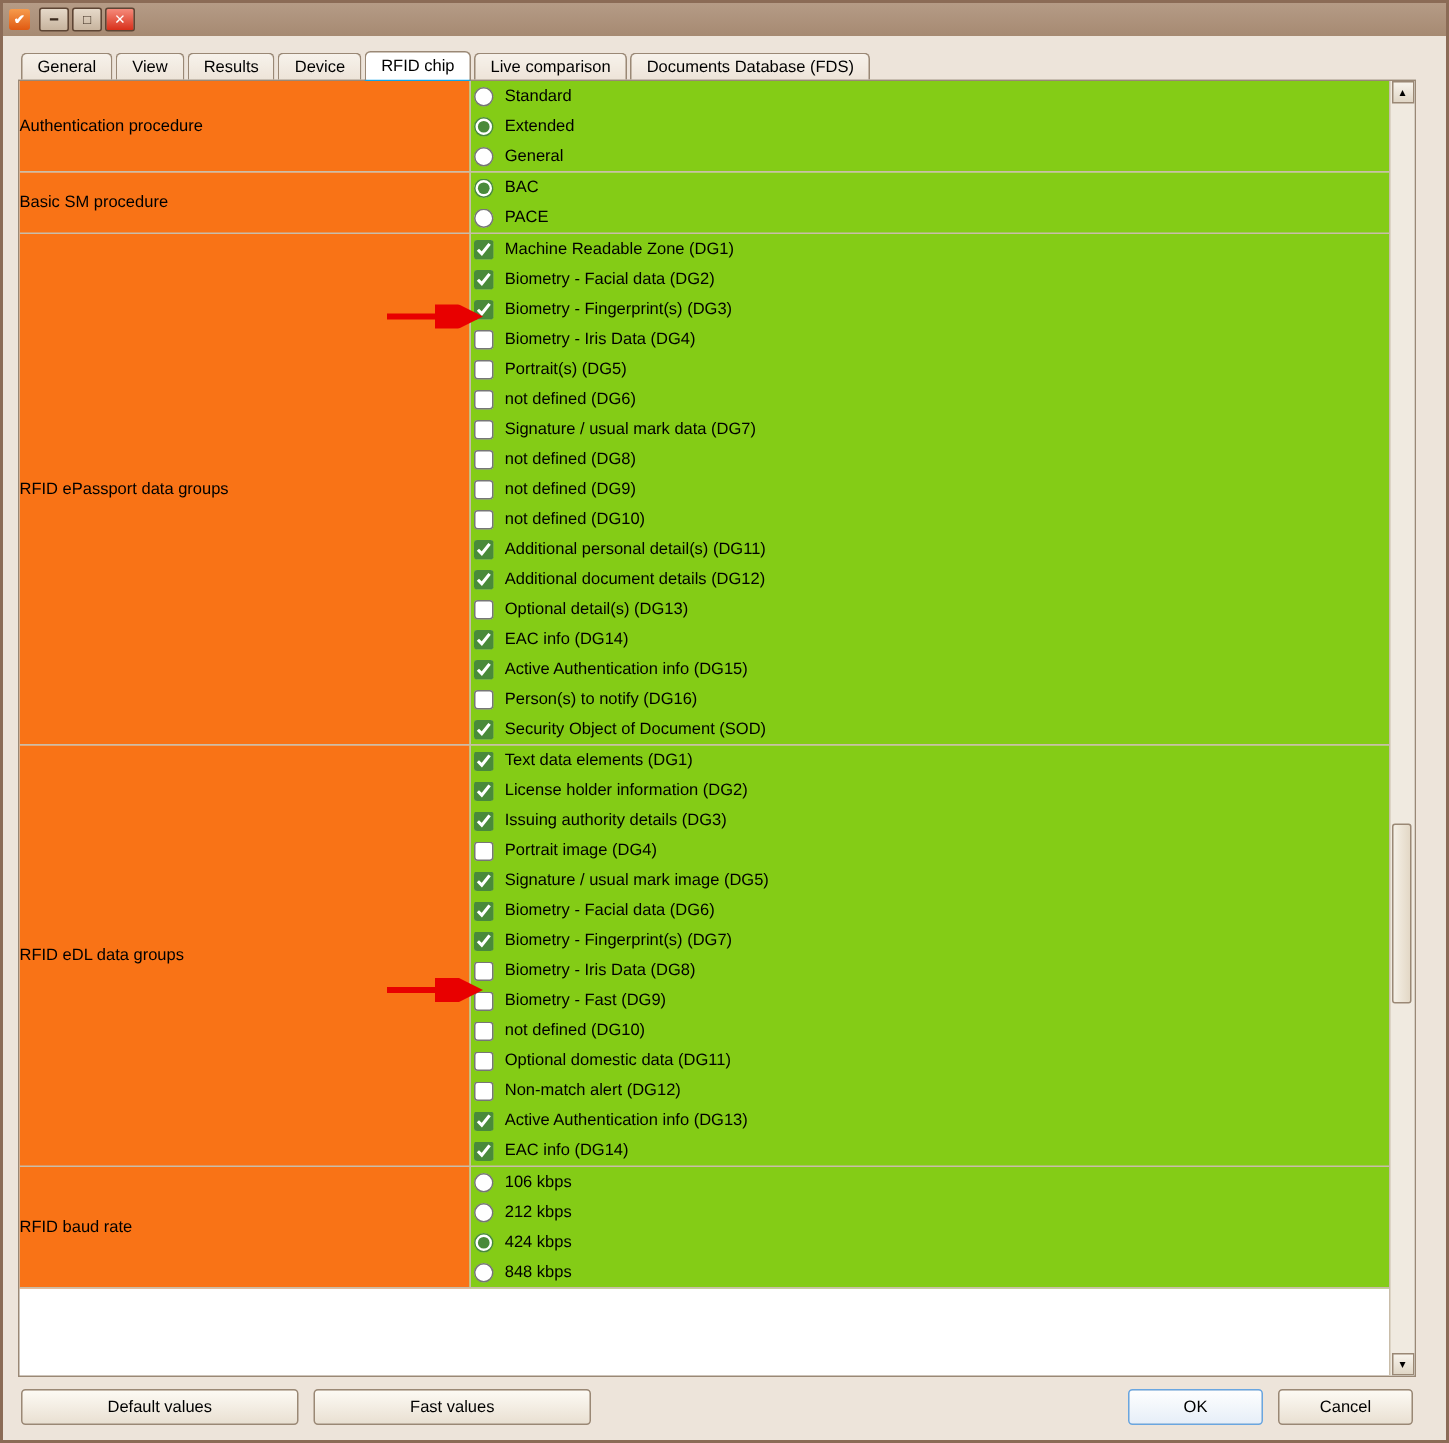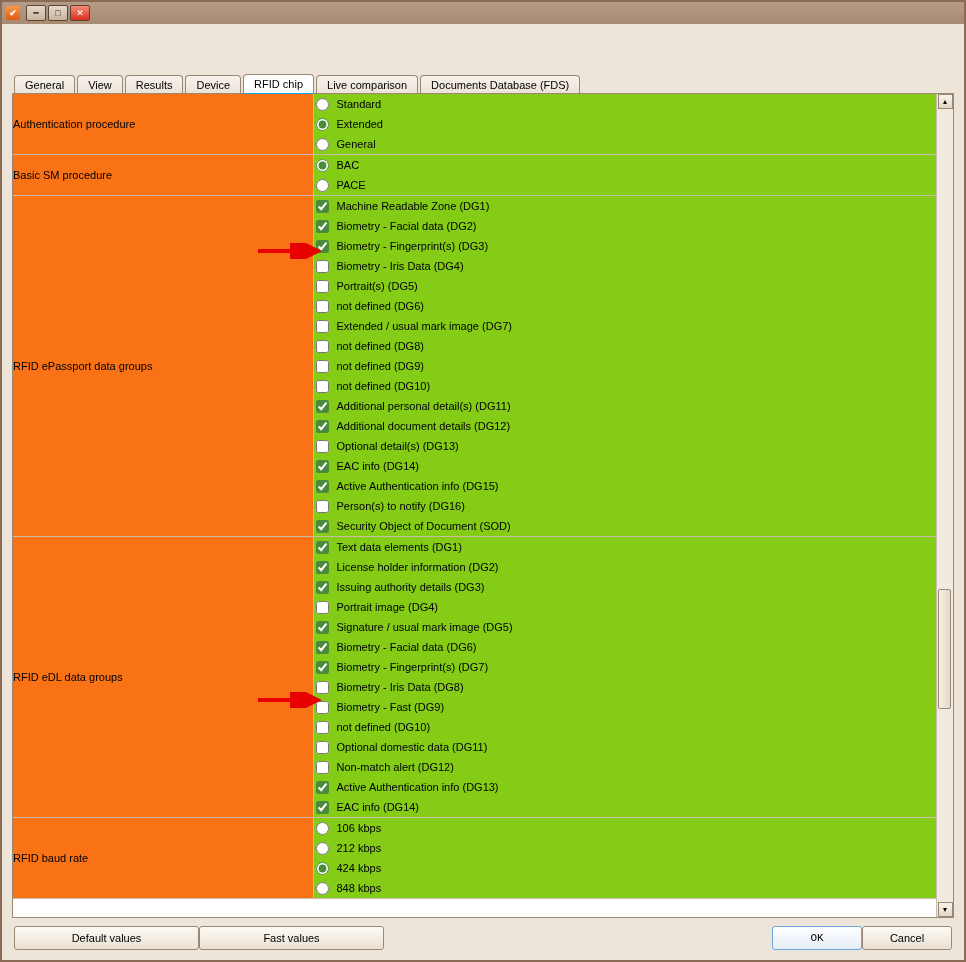--- a/index.html
+++ b/index.html
@@ -41,24 +41,23 @@
     border:1px solid #5d4534;
     border-radius:2px;
     display:flex;align-items:center;justify-content:center;
     font-size:9px;
     cursor:pointer;
   }
   .winbtn.min,.winbtn.max { background:linear-gradient(#e6d9c9,#c7b49e); color:#3b2b1e;}
   .winbtn.close { background:linear-gradient(#f58a7a,#d8301b); color:#fff;}
   .client {
     flex:1;
-    padding:10px 10px 8px 10px;
+    padding:10px 20px 8px 10px;
     display:flex; flex-direction:column;
     position:relative;
-    margin-top:40px;
   }
   .tabs {
     display:flex; gap:0px;
     margin-bottom:-1px;
     padding-left:2px;
   }
   .tab {
     padding:3px 10px 3px 10px;
     border:1px solid #9a8875;
     border-bottom:none;
@@ -130,34 +129,34 @@
   .sb-track { flex:1; position:relative; width:15px; }
   .sb-thumb {
     position:absolute; left:0; width:13px;
     border:1px solid #9a8875;
     background:linear-gradient(90deg,#f5f0e6,#e3d8c6);
     border-radius:2px;
   }
   .footer {
     display:flex; align-items:center;
     padding:8px 2px 2px 2px;
-    gap:0;
+    gap:10px;
   }
   .btn {
     height:24px;
     border:1px solid #9a8875;
     border-radius:3px;
     background:linear-gradient(#fdfaf4,#e9e0d2);
     padding:0 14px;
     font-size:11px;
     cursor:pointer;
     min-width:90px;
   }
   .btn.wide { width:185px; }
-  .btn.ok { border:1px solid #6aa6e0; background:linear-gradient(#fefefe,#e6eef8);font-family:Liberation Mono, monospace;}
+  .btn.ok { border:1px solid #6aa6e0; background:linear-gradient(#fefefe,#e6eef8);}
   .arrow {
     position:absolute;
     pointer-events:none;
   }
   .arrow svg { display:block; }
 </style>
 </head>
 <body>
 
 <div class="window">
@@ -238,21 +237,21 @@
                   <div class="opt-row">
                     <input type="checkbox" style="">
                     <span>Portrait(s) (DG5)</span>
                   </div>
                   <div class="opt-row">
                     <input type="checkbox" style="">
                     <span>not defined (DG6)</span>
                   </div>
                   <div class="opt-row">
                     <input type="checkbox" style="">
-                    <span>Extended / usual mark image (DG7)</span>
+                    <span>Signature / usual mark data (DG7)</span>
                   </div>
                   <div class="opt-row">
                     <input type="checkbox" style="">
                     <span>not defined (DG8)</span>
                   </div>
                   <div class="opt-row">
                     <input type="checkbox" style="">
                     <span>not defined (DG9)</span>
                   </div>
                   <div class="opt-row">

